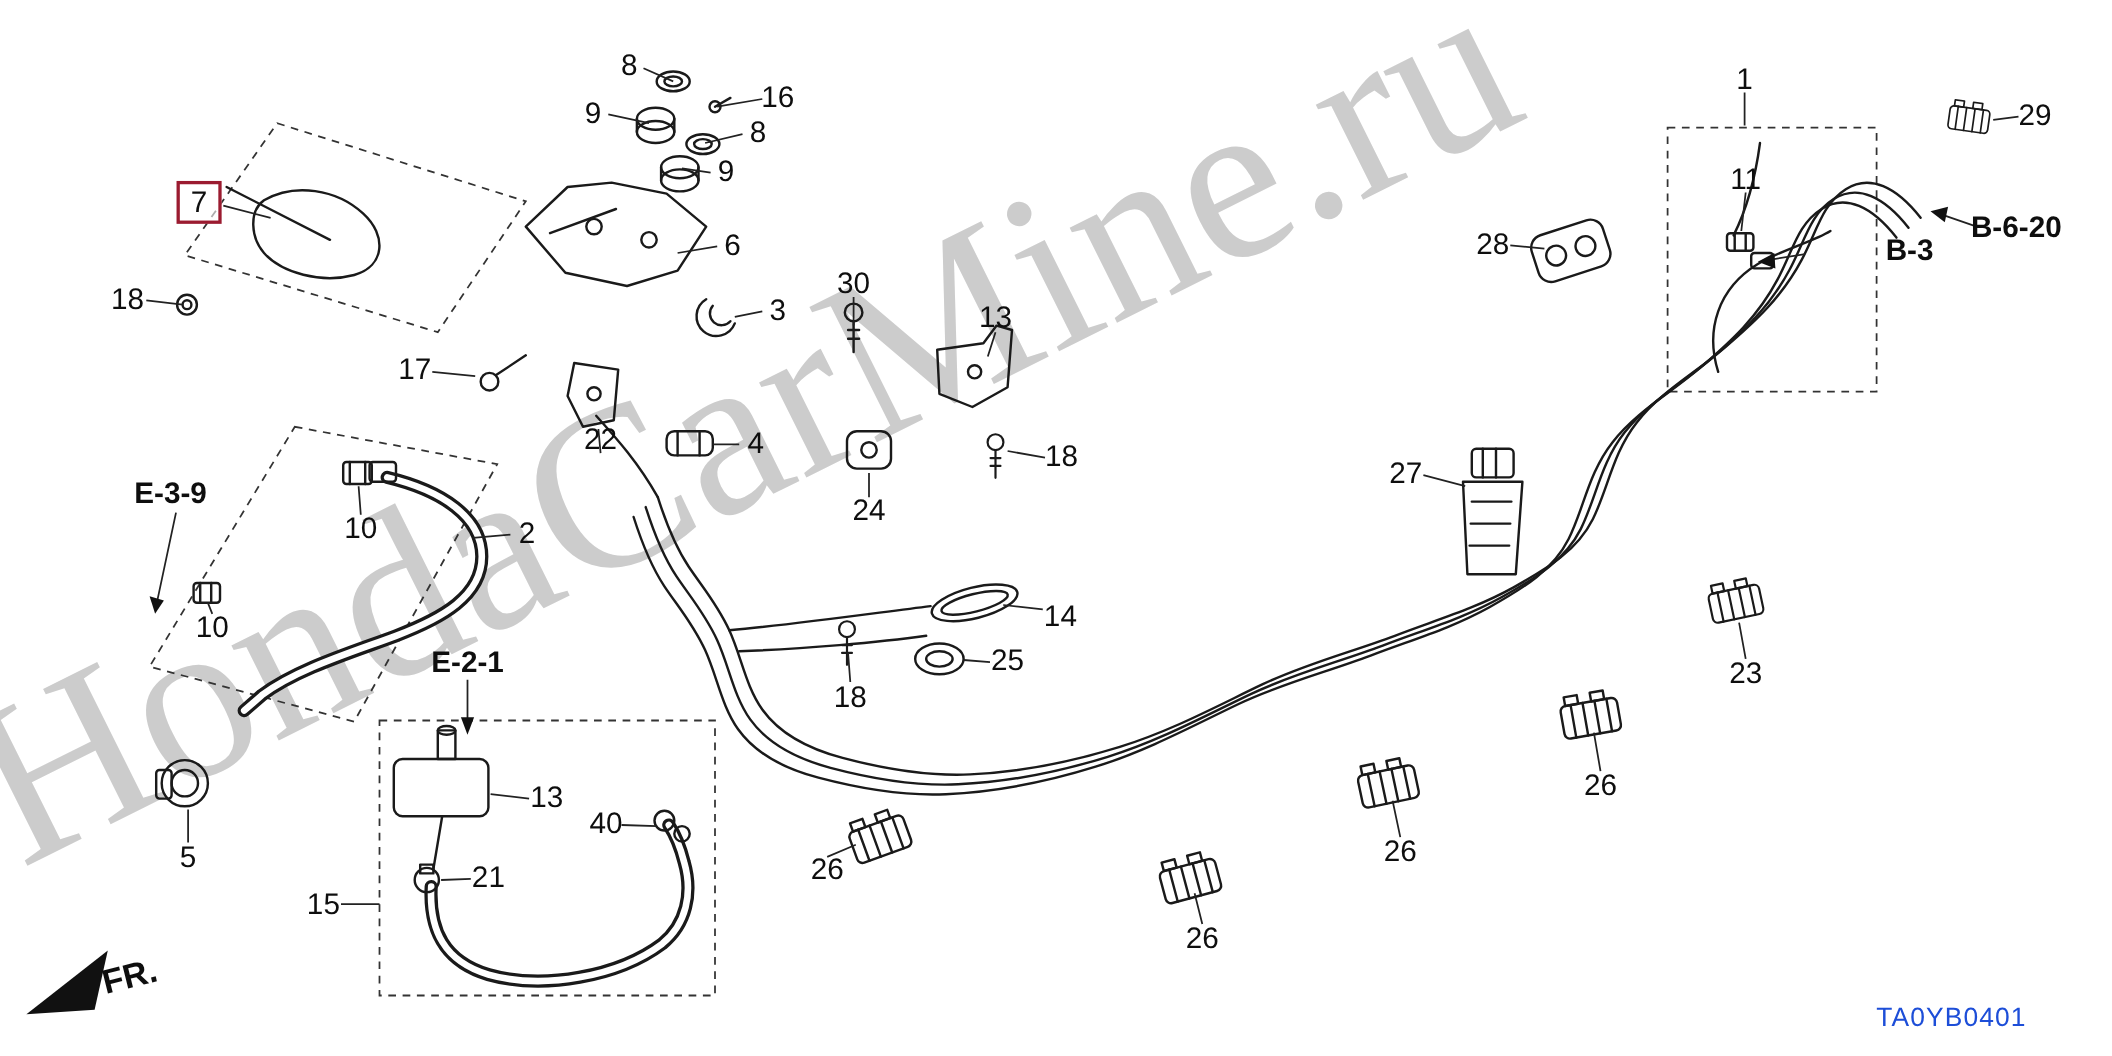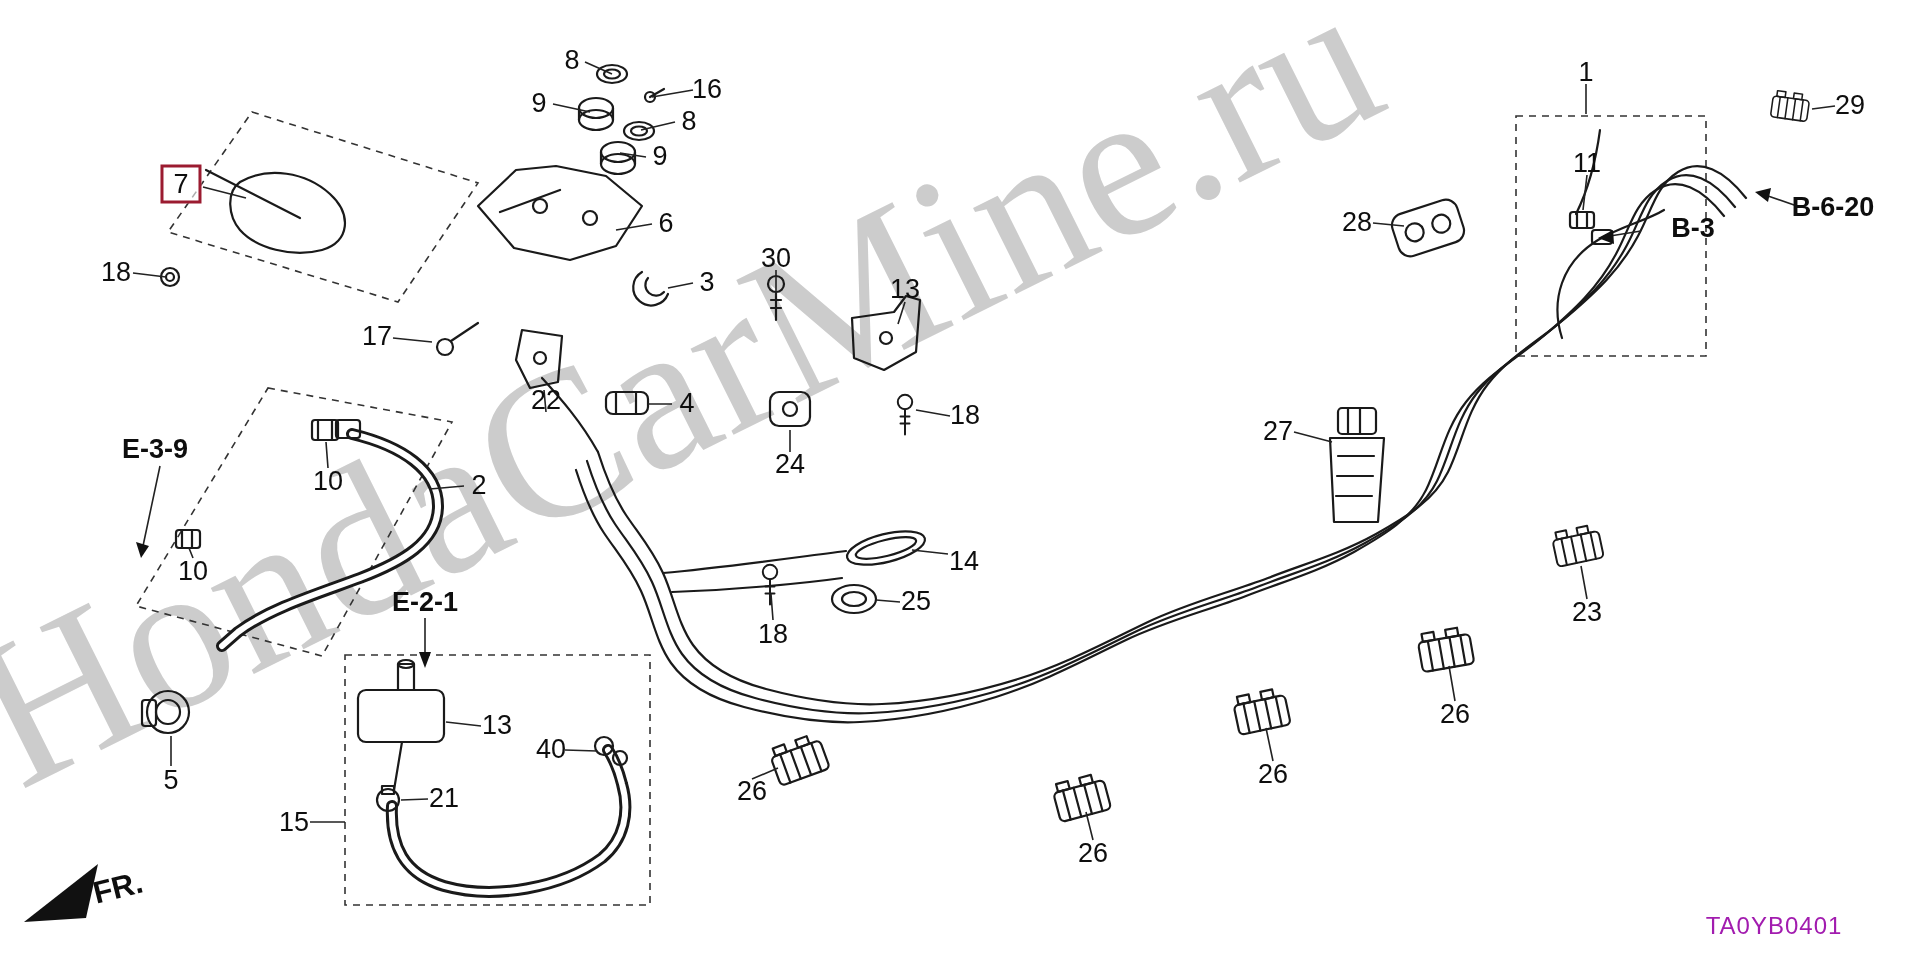--- a/index.html
+++ b/index.html
@@ -12,21 +12,21 @@
   svg .hose{fill:none;stroke:#1a1a1a;stroke-width:12;stroke-linecap:round;}
   svg .hosein{fill:none;stroke:#ffffff;stroke-width:6;stroke-linecap:round;}
   svg .dash{fill:none;stroke:#333;stroke-width:1.6;stroke-dasharray:7 6;}
   svg .fillb{fill:#111;stroke:none;}
   .num{position:absolute;transform:translate(-50%,-50%);font-size:27px;line-height:1;color:#0e0e0e;
        white-space:nowrap;cursor:pointer;}
   .ref{position:absolute;transform:translate(-50%,-50%);font-size:27px;line-height:1;font-weight:bold;
        color:#0e0e0e;white-space:nowrap;cursor:pointer;}
   .boxed{position:absolute;transform:translate(-50%,-50%);font-size:27px;line-height:1;color:#0e0e0e;
        border:3px solid #9b1b30;padding:3px 10px;background:rgba(255,255,255,.6);cursor:pointer;}
-  .code{position:absolute;transform:translate(-50%,-50%);font-size:24px;color:#a21caf;letter-spacing:1px;}
+  .code{position:absolute;transform:translate(-50%,-50%);font-size:24px;color:#1d4ed8;letter-spacing:1px;}
   .fr{position:absolute;transform:translate(-50%,-50%) rotate(-14deg);font-size:31px;font-weight:bold;
       color:#0e0e0e;}
   .watermark{position:absolute;left:40px;top:600px;font-family:"Liberation Serif",serif;
       font-size:210px;line-height:1.1;color:#9a9a9a;opacity:.5;white-space:nowrap;
       transform:rotate(-26.5deg);transform-origin:left bottom;pointer-events:none;}
 </style>
 </head>
 <body>
 
 <div class="stage">
@@ -215,19 +215,19 @@
   <div class="num" style="left:1278px;top:431px">27</div>
   <div class="num" style="left:1357px;top:222px">28</div>
   <div class="num" style="left:1586px;top:72px">1</div>
   <div class="num" style="left:1587px;top:163px">11</div>
   <div class="num" style="left:1850px;top:105px">29</div>
 
   <div class="boxed" style="left:181px;top:184px">7</div>
 
   <div class="ref" style="left:155px;top:449px">E-3-9</div>
   <div class="ref" style="left:425px;top:602px">E-2-1</div>
-  <div class="ref" style="left:1693px;top:228px">B-3</div>
+  <div class="ref" style="left:1736px;top:228px">B-3</div>
   <div class="ref" style="left:1833px;top:207px">B-6-20</div>
 
   <div class="fr" style="left:118px;top:888px">FR.</div>
   <div class="code" style="left:1774px;top:926px">TA0YB0401</div>
 
 </div>
 
 </body></html>

